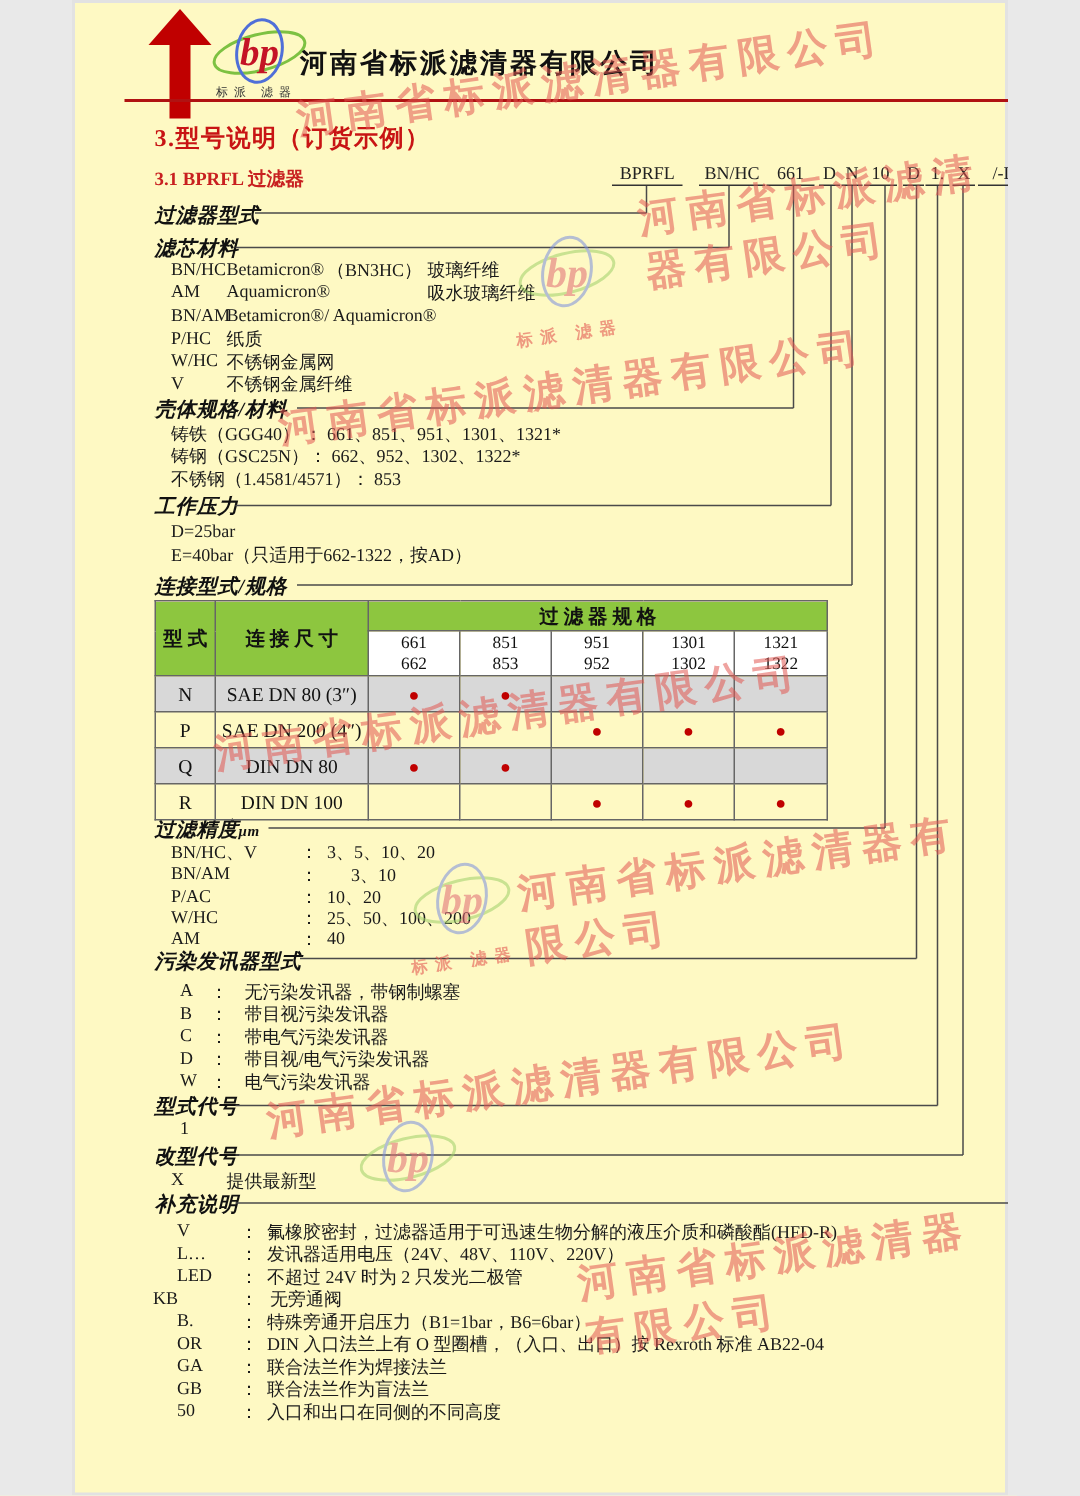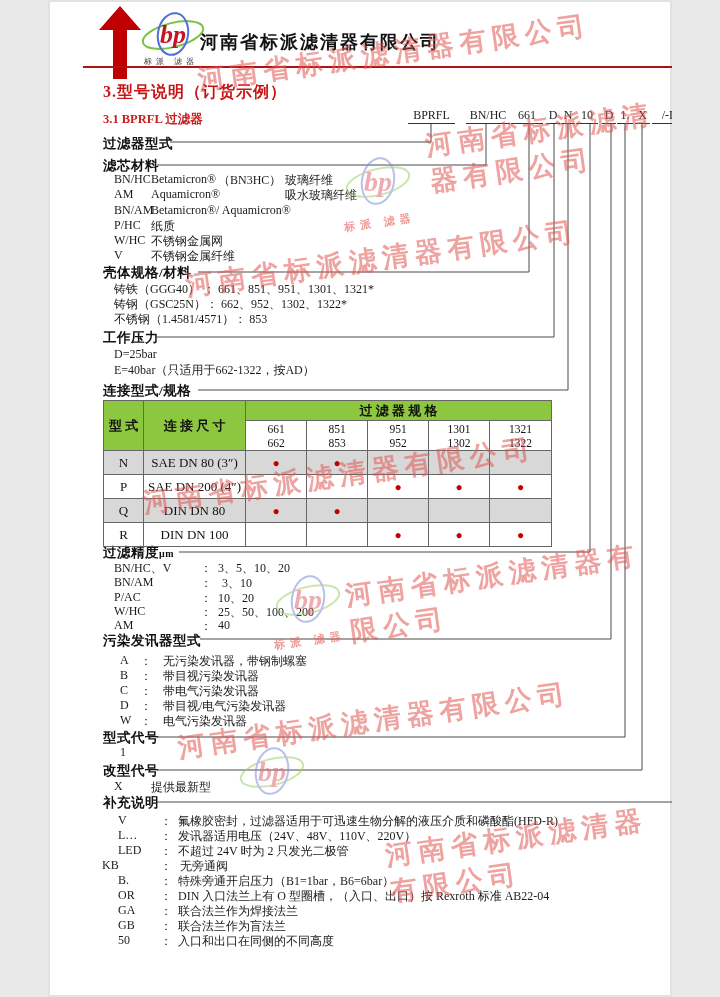--- a/index.html
+++ b/index.html
@@ -1,33 +1,33 @@
 <!DOCTYPE html>
 <html><head>
 <meta charset="utf-8">
 <style>
   html,body{margin:0;padding:0;background:#e9e9e9;}
   #page{
-    position:relative;width:624px;height:997px;background:#ffffff;
+    position:relative;width:624px;height:997px;background:#fef9c3;
     margin:0 auto;overflow:hidden;
     font-family:"Liberation Serif","DejaVu Serif",serif;
     box-shadow:inset 0 0 0 2px #e2e2e2;
   }
   .abs{position:absolute;white-space:nowrap;}
   
   #red-rule{position:absolute;left:35px;top:66px;width:685px;height:2px;background:#b01212;}
   #company{position:absolute;left:152px;top:30px;font-size:18px;font-weight:bold;color:#111;letter-spacing:2px;}
   #logo-sub{position:absolute;left:96px;top:56px;font-size:8px;color:#333;letter-spacing:4px;}
   #doc-title{position:absolute;left:55px;top:82px;font-size:16px;font-weight:bold;color:#c81414;letter-spacing:1px;}
   #doc-subtitle{position:absolute;left:55px;top:111px;font-size:12.5px;font-weight:bold;color:#c82020;}
   
   .seg{position:absolute;top:109px;height:14px;border-bottom:1px solid #333;
        font-size:12px;color:#222;text-align:center;line-height:13px;}
   
-  .sec-label{position:absolute;left:55px;font-size:13.5px;color:#111;font-weight:600;letter-spacing:.5px;}
+  .sec-label{position:absolute;left:55px;font-size:13.5px;color:#111;font-weight:600;letter-spacing:.5px;font-style:italic;}
   .sec-label .unit{font-size:10px;font-weight:bold;}
   
   .it{position:absolute;font-size:12px;color:#1a1a1a;}
   .it span{position:absolute;top:0;white-space:nowrap;}
   
   #conn-table{position:absolute;left:55px;top:400px;border-collapse:collapse;table-layout:fixed;}
   #conn-table td,#conn-table th{border:1px solid #666;font-weight:normal;
       font-size:13px;color:#111;text-align:center;padding:0;overflow:hidden;}
   #conn-table .grn{background:#8dc63f;font-weight:bold;}
   #conn-table .gray{background:#d8d8d8;}
@@ -234,21 +234,21 @@
     </table>
 
   <div class="it" style="top:560px">
     <span style="left:66px">BN/HC、V</span>
     <span style="left:152px">：</span>
     <span style="left:170px">3、5、10、20</span>
   </div>
   <div class="it" style="top:575px">
     <span style="left:66px">BN/AM</span>
     <span style="left:152px">：</span>
-    <span style="left:174px">3、10</span>
+    <span style="left:186px">3、10</span>
   </div>
   <div class="it" style="top:590px">
     <span style="left:66px">P/AC</span>
     <span style="left:152px">：</span>
     <span style="left:170px">10、20</span>
   </div>
   <div class="it" style="top:604px">
     <span style="left:66px">W/HC</span>
     <span style="left:152px">：</span>
     <span style="left:170px">25、50、100、200</span>

